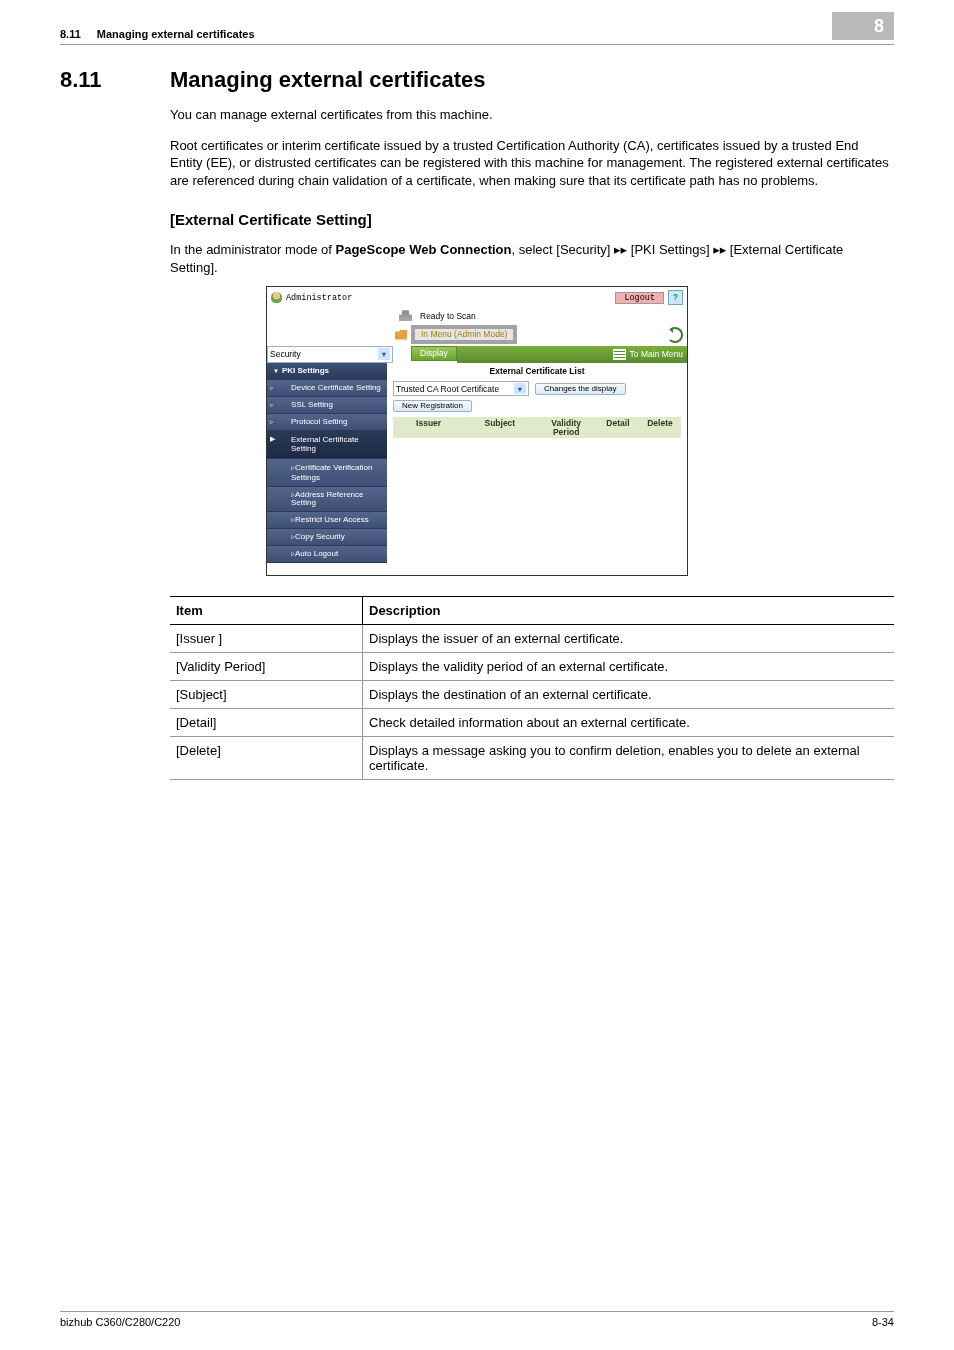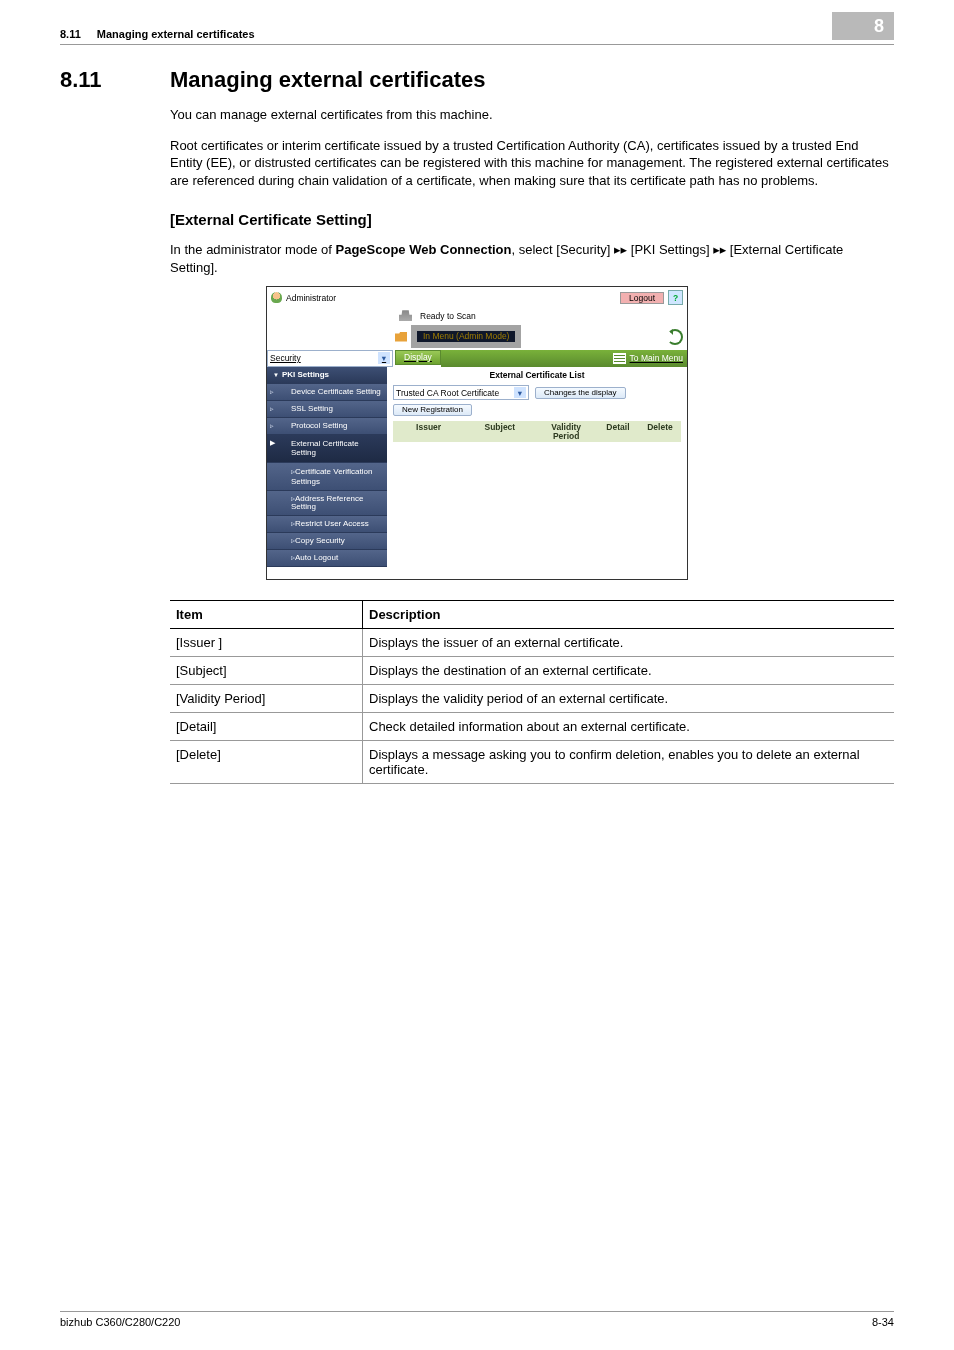--- a/index.html
+++ b/index.html
@@ -97,20 +97,21 @@
     font-size: 8.5px;
     line-height: 1;
     background: #fff;
   }
   .app .bar1 {
     display: flex;
     align-items: center;
     padding: 3px 4px;
     background: #fff;
     gap: 4px;
+    font-family: Liberation Mono, monospace;
   }
   .app .spacer { flex: 1 1 auto; }
   .user-icon { width: 11px; height: 11px;
     background: radial-gradient(circle at 50% 35%, #f7c38b 0 40%, transparent 41%),
                 linear-gradient(#6aa84f,#6aa84f);
     border-radius: 50% 50% 40% 40%;
   }
   .btn-logout {
     border: 1px solid #999;
     padding: 1px 8px;
@@ -143,41 +144,40 @@
     padding: 2px 4px;
     gap: 4px;
     background: #fff;
   }
   .folder-icon {
     width: 12px; height: 10px;
     background: #e8a23a;
     clip-path: polygon(0 20%,35% 20%,45% 0,100% 0,100% 100%,0 100%);
   }
   .mode-badge {
-    background: #0f172a;
-    border: 6px solid #a3a3a3;
+    background: #e5e5e5;
+    border: 4px solid #a3a3a3;
     padding: 1px 6px;
     color: #a07d00;
     font-size: 8.5px;
   }
   .refresh-icon {
     width: 12px; height: 12px;
     border: 2px solid #3a7d2e;
     border-left-color: transparent;
     border-radius: 50%;
     position: relative;
   }
   .refresh-icon::after{
     content:"";position:absolute;left:-2px;top:-2px;
     border:3px solid transparent;border-right-color:#3a7d2e;
   }
   .app .bar4 {
     display: flex;
     align-items: stretch;
-    text-decoration: underline;
   }
   .cat-select {
     width: 120px;
     display: flex;
     align-items: center;
     border: 1px solid #9cb0cc;
     padding: 0 2px;
     font-size: 8.5px;
     background: #fff;
     height: 15px;
@@ -186,21 +186,21 @@
     margin-left: auto;
     background: #cfe3ff;
     width: 12px; height: 12px;
     display: flex; align-items: center; justify-content: center;
     color: #2d5aa0;
   }
   .display-btn {
     background: linear-gradient(#9ac957,#6da22f);
     color: #fff;
     padding: 2px 8px;
-    margin-left: 2px;
+    margin-left: 18px;
     border: 1px solid #5a8a2e;
     height: 15px;
     box-sizing: border-box;
     display: flex; align-items: center;
   }
   .bar4-fill {
     flex: 1 1 auto;
     background: linear-gradient(var(--accent-green-hover),var(--accent-green));
     display: flex;
     align-items: center;
@@ -431,26 +431,26 @@
         <th class="c1">Item</th>
         <th>Description</th>
       </tr>
     </thead>
     <tbody id="desc-body">
         <tr>
           <td class="c1">[Issuer ]</td>
           <td>Displays the issuer of an external certificate.</td>
         </tr>
         <tr>
+          <td class="c1">[Validity Period]</td>
+          <td>Displays the validity period of an external certificate.</td>
+        </tr>
+        <tr>
           <td class="c1">[Subject]</td>
           <td>Displays the destination of an external certificate.</td>
-        </tr>
-        <tr>
-          <td class="c1">[Validity Period]</td>
-          <td>Displays the validity period of an external certificate.</td>
         </tr>
         <tr>
           <td class="c1">[Detail]</td>
           <td>Check detailed information about an external certificate.</td>
         </tr>
         <tr>
           <td class="c1">[Delete]</td>
           <td>Displays a message asking you to confirm deletion, enables you to delete an external certificate.</td>
         </tr>
       </tbody>

